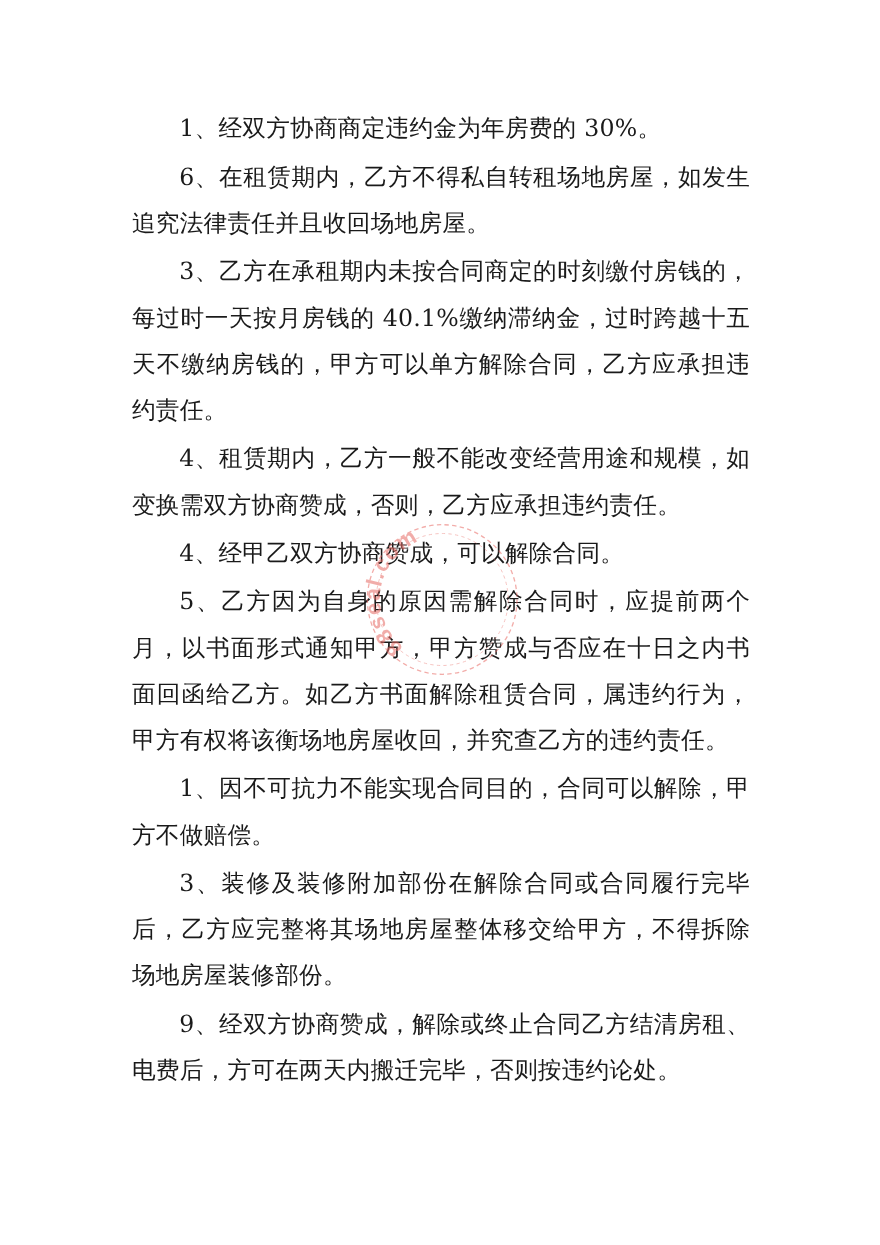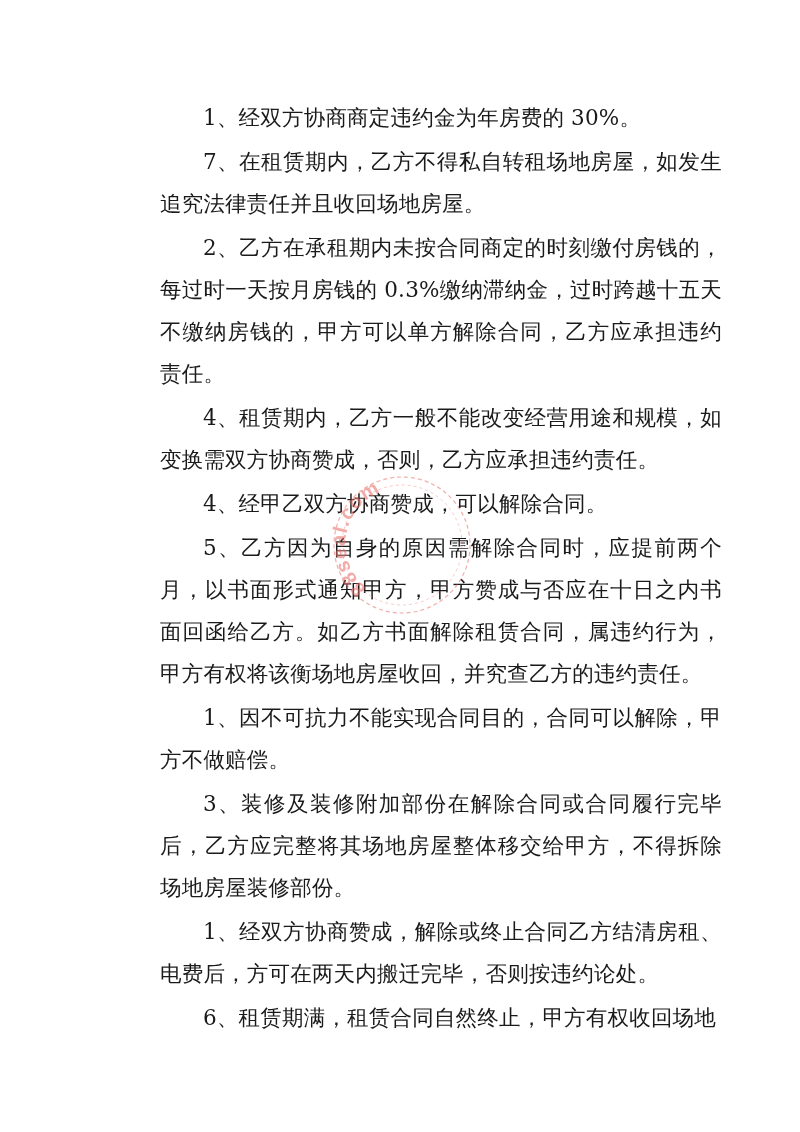--- a/index.html
+++ b/index.html
@@ -22,21 +22,20 @@
     }
     .text-block {
       position: absolute;
       left: 120px;
       top: 97px;
       width: 562px;
       font-family: "DejaVu Serif", "Liberation Serif", serif;
       font-size: 21.5px;
       color: #1a1a1a;
       line-height: 42px;
-      margin-left: 40px;
     }
     .para {
       margin: 0;
       padding: 0;
       text-indent: 43px;
       text-align: justify;
       text-align-last: left;
       letter-spacing: 0.2px;
     }
     .para.section {
@@ -55,29 +54,28 @@
       opacity: 0.55;
     }
   </style>
 </head>
 <body>
 
 <div class="page">
 
   <div class="text-block">
     <p class="para">1、经双方协商商定违约金为年房费的 30%。</p>
-    <p class="para gap">7、在租赁期内，乙方不得私自转租场地房屋，如发生追究法律责任并且收回场地房屋。</p>
-    <p class="para gap">2、乙方在承租期内未按合同商定的时刻缴付房钱的，每过时一天按月房钱的 0.3%缴纳滞纳金，过时跨越十五天不缴纳房钱的，甲方可以单方解除合同，乙方应承担违约责任。</p>
+    <p class="para gap">6、在租赁期内，乙方不得私自转租场地房屋，如发生追究法律责任并且收回场地房屋。</p>
+    <p class="para gap">3、乙方在承租期内未按合同商定的时刻缴付房钱的，每过时一天按月房钱的 40.1%缴纳滞纳金，过时跨越十五天不缴纳房钱的，甲方可以单方解除合同，乙方应承担违约责任。</p>
     <p class="para gap">4、租赁期内，乙方一般不能改变经营用途和规模，如变换需双方协商赞成，否则，乙方应承担违约责任。</p>
     <p class="para gap">4、经甲乙双方协商赞成，可以解除合同。</p>
     <p class="para gap">5、乙方因为自身的原因需解除合同时，应提前两个月，以书面形式通知甲方，甲方赞成与否应在十日之内书面回函给乙方。如乙方书面解除租赁合同，属违约行为，甲方有权将该衡场地房屋收回，并究查乙方的违约责任。</p>
     <p class="para gap">1、因不可抗力不能实现合同目的，合同可以解除，甲方不做赔偿。</p>
     <p class="para gap">3、装修及装修附加部份在解除合同或合同履行完毕后，乙方应完整将其场地房屋整体移交给甲方，不得拆除场地房屋装修部份。</p>
-    <p class="para gap">1、经双方协商赞成，解除或终止合同乙方结清房租、电费后，方可在两天内搬迁完毕，否则按违约论处。</p>
-    <p class="para gap">6、租赁期满，租赁合同自然终止，甲方有权收回场地</p>
+    <p class="para gap">9、经双方协商赞成，解除或终止合同乙方结清房租、电费后，方可在两天内搬迁完毕，否则按违约论处。</p>
   </div>
 
   <svg class="watermark" viewBox="0 0 150 150" xmlns="http://www.w3.org/2000/svg">
     <defs>
       <path id="wm-arc" d="M 40 118 A 50 50 0 0 1 108 30"></path>
     </defs>
     <circle cx="75" cy="75" r="68" fill="none" stroke="#e86a64" stroke-width="1.2" stroke-dasharray="4 3"></circle>
     <circle cx="75" cy="75" r="60" fill="none" stroke="#ec8580" stroke-width="0.8" stroke-dasharray="3 3"></circle>
     <text font-family="Liberation Sans, sans-serif" font-size="20" fill="#e66a63" font-weight="bold" letter-spacing="1">
       <textPath href="#wm-arc">88seal.com</textPath>

